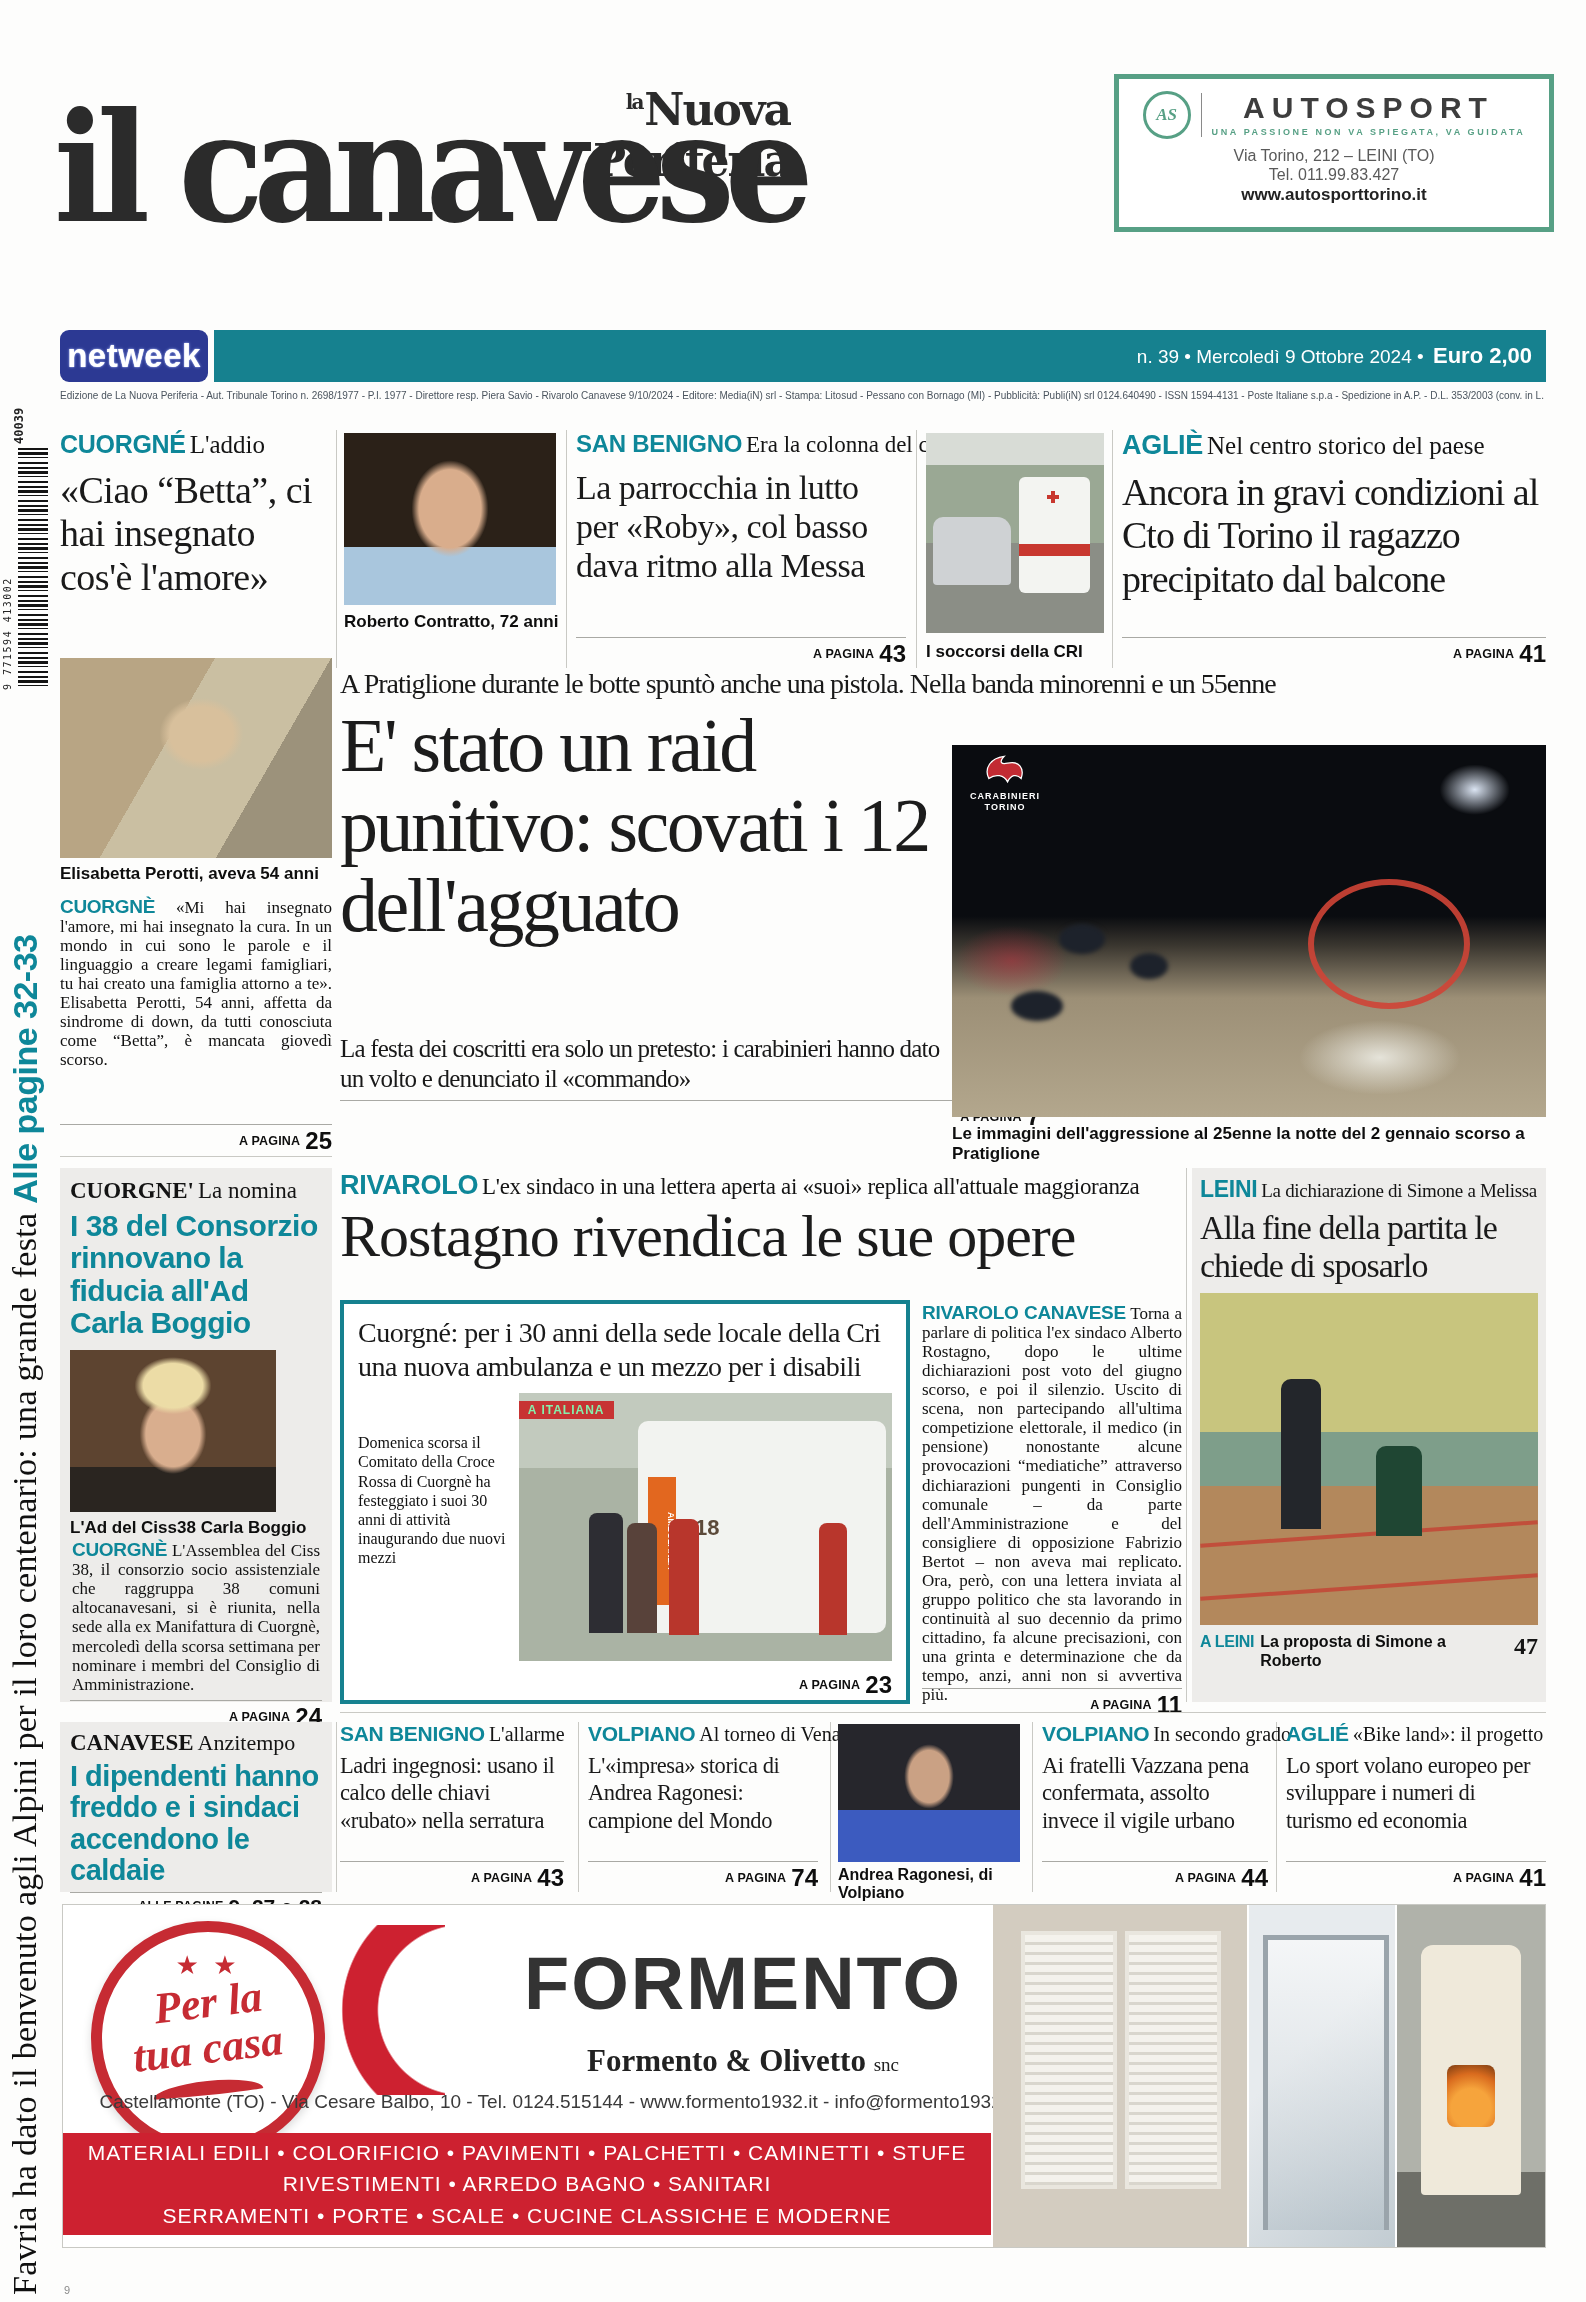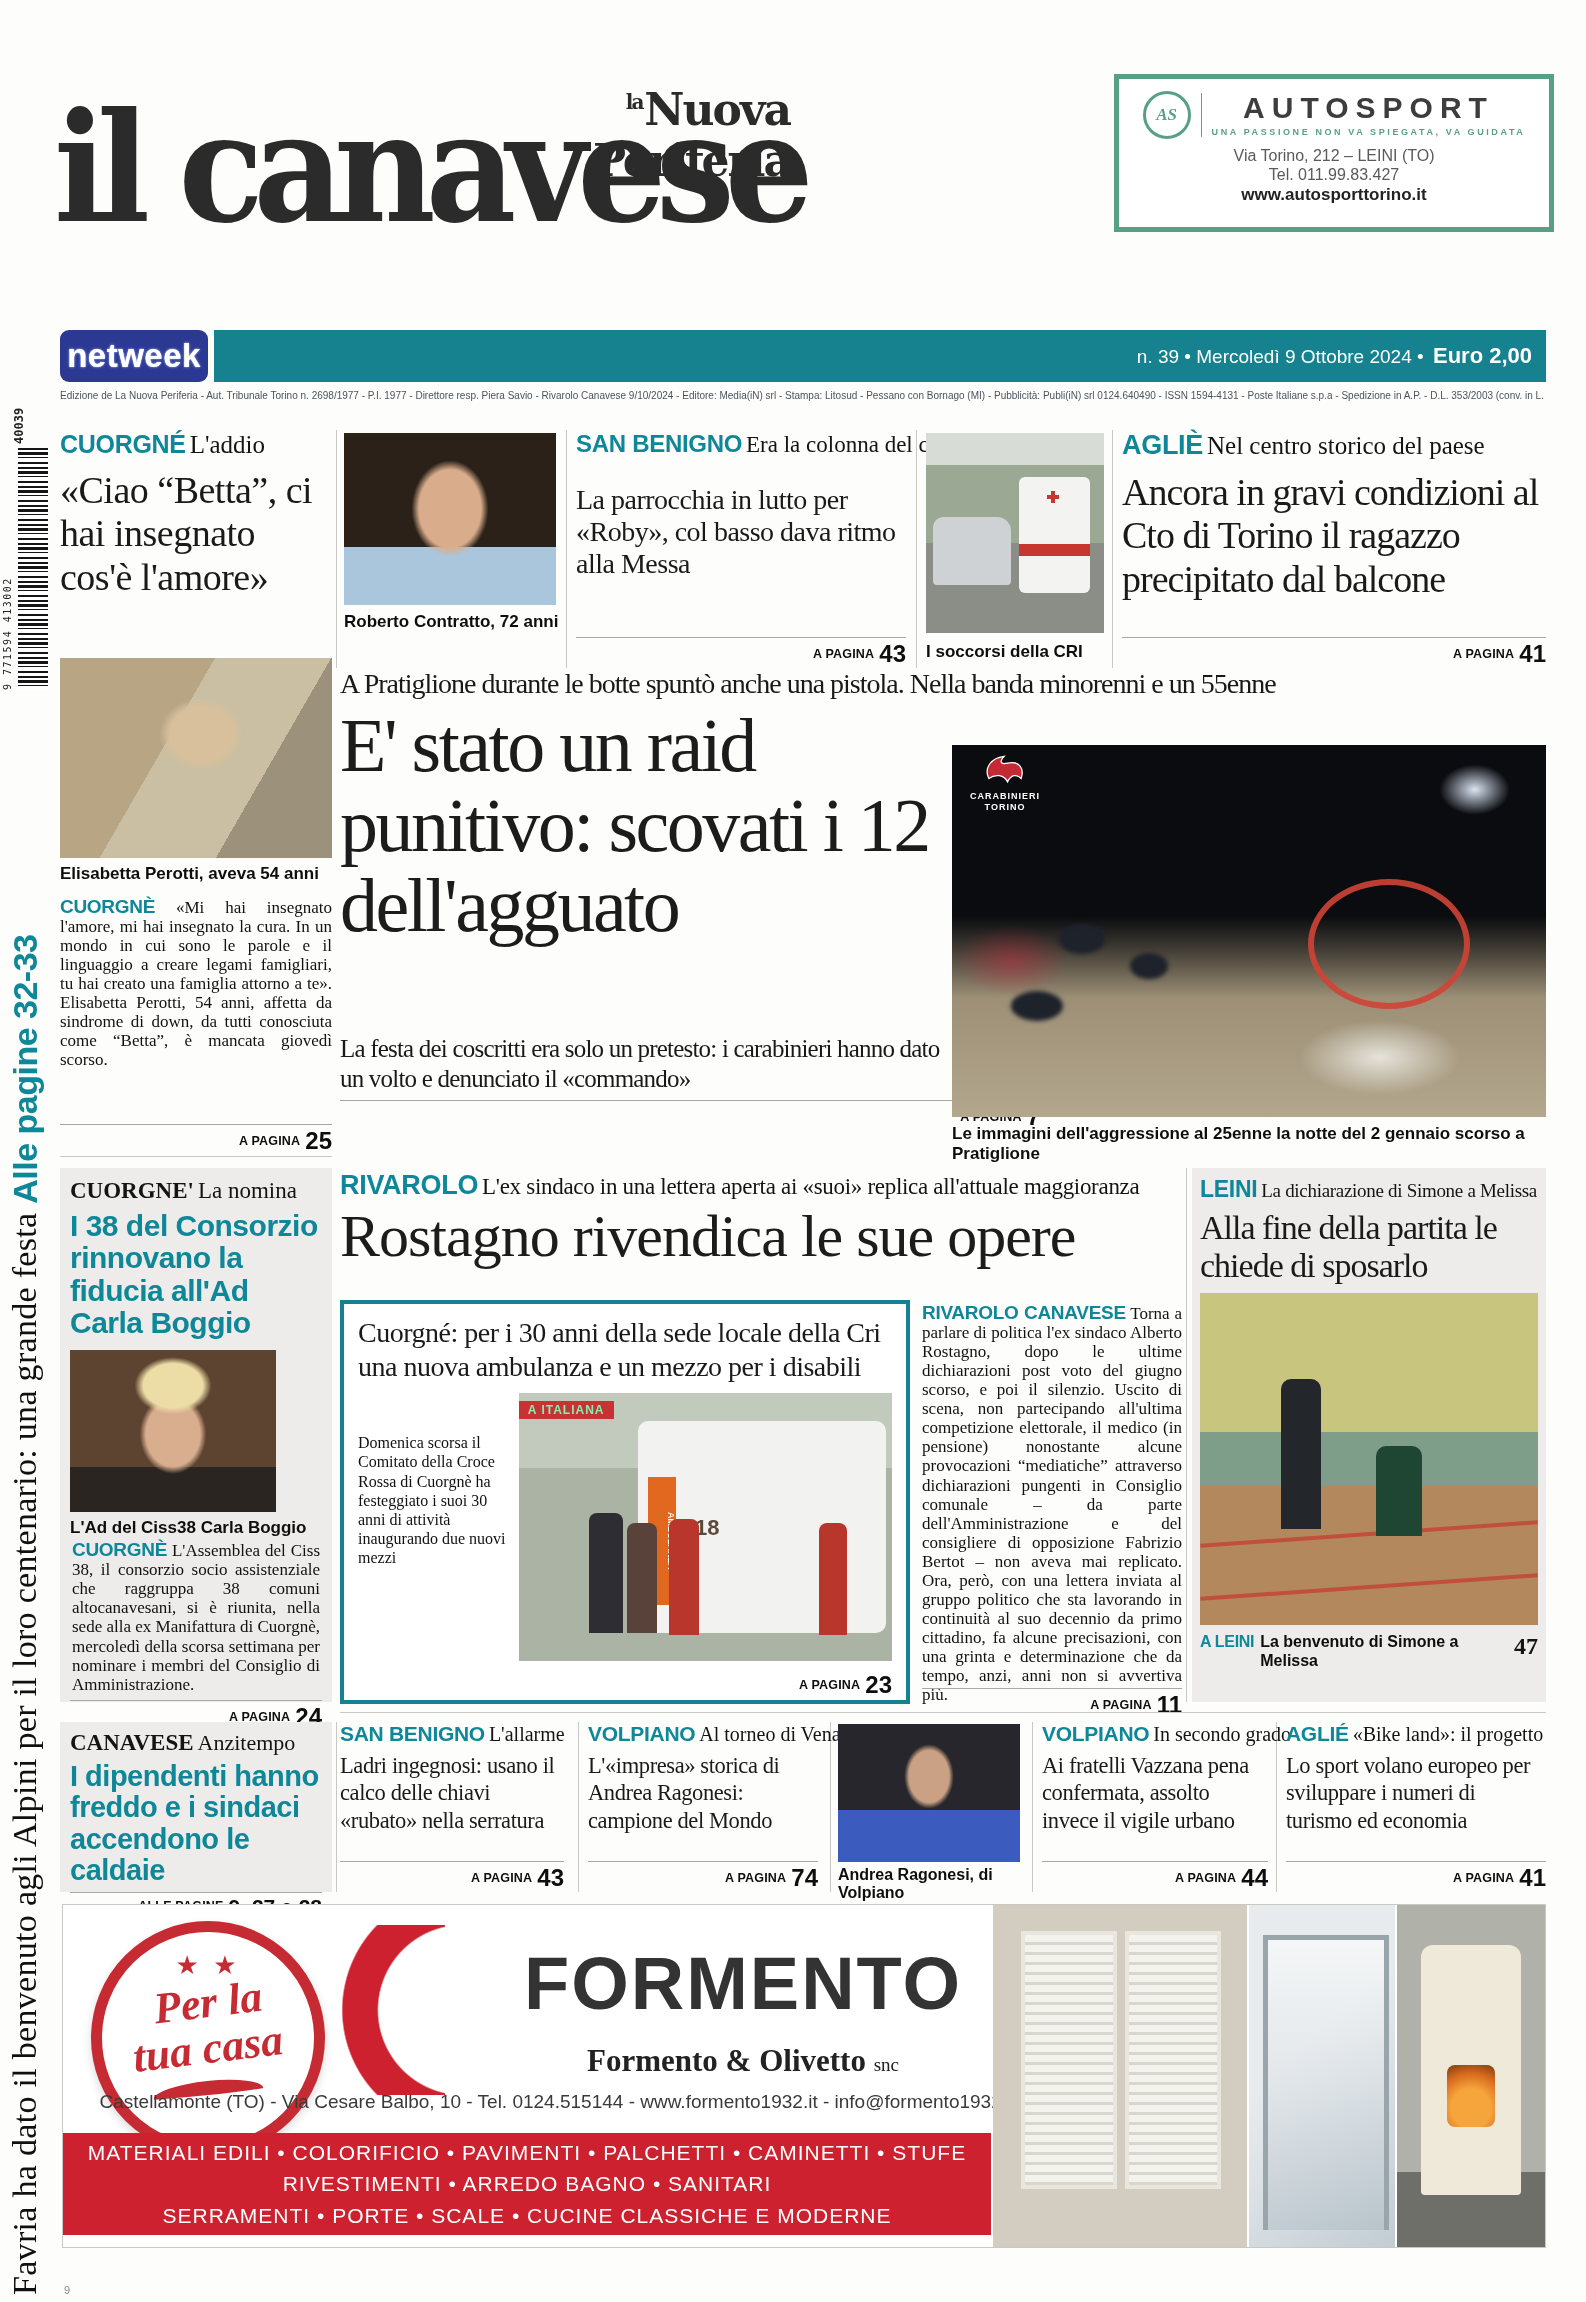--- a/index.html
+++ b/index.html
@@ -75,21 +75,21 @@
   #s-cuorgne{left:60px;top:430px;width:272px}
   #s-cuorgne .kick{font-size:25px}#s-cuorgne .note{font-size:25px}
   #s-cuorgne .hser{font-size:38px;line-height:1.14;margin-top:10px}
   #ph-contratto{left:344px;top:433px;width:212px;height:172px;
      background:radial-gradient(62px 78px at 50% 44%,#d9ad8c 0 50%,rgba(0,0,0,0) 62%),
        linear-gradient(to bottom,rgba(0,0,0,0) 0 66%,#a9c6dd 66% 100%),
        linear-gradient(to bottom,#2b2118 0 100%)}
   #cap-contratto{left:344px;top:612px;width:220px}
   #s-sanbenigno{left:576px;top:430px;width:330px;height:238px}
   #s-sanbenigno .kick{font-size:24px}#s-sanbenigno .note{font-size:23px}
-  #s-sanbenigno .hser{font-size:28px;line-height:1.15;margin-top:26px}
+  #s-sanbenigno .hser{font-size:34px;line-height:1.15;margin-top:10px}
   #ph-cri{left:926px;top:433px;width:178px;height:200px;
      background:linear-gradient(to bottom,#d8dcd6 0 16%,#9aa894 16% 55%,#8b8e86 55% 100%)}
   .van2{position:absolute;left:52%;top:22%;width:40%;height:58%;background:#f3f4f1;border-radius:6px}
   .van2 .stripe{position:absolute;left:0;top:58%;width:100%;height:10%;background:#c8372f}
   .van2 .cross{position:absolute;left:40%;top:12%;width:12px;height:12px;
      background:linear-gradient(#c8372f,#c8372f) 50% 50%/4px 12px no-repeat,
                 linear-gradient(#c8372f,#c8372f) 50% 50%/12px 4px no-repeat}
   .car2{position:absolute;left:4%;top:42%;width:44%;height:34%;background:#cfd2d4;border-radius:10px 14px 4px 4px}
   #cap-cri{left:926px;top:642px;width:190px}
   #s-aglie{left:1122px;top:430px;width:424px;height:238px}
@@ -392,21 +392,21 @@
     </div>
     <div class="hser">Alla fine della partita le chiede di sposarlo</div>
     <div id="ph-leini">
       <div class="line" style="top:72%"></div>
       <div class="line" style="top:88%"></div>
       <div class="fig" style="left:24%;top:26%;width:40px;height:150px;background:#23262b"></div>
       <div class="fig" style="left:52%;top:46%;width:46px;height:90px;background:#1f4633"></div>
     </div>
     <div id="cap-leini">
       <span class="kick">A LEINI</span>
-      <span class="cap">La benvenuto di Simone a Melissa</span>
+      <span class="cap">La proposta di Simone a Roberto</span>
       <span class="prn">47</span>
     </div>
   </div>
 
   <i class="hl" style="left:340px;top:1712px;width:1206px"></i>
   <i class="vl" style="left:336px;top:1722px;height:170px"></i>
   <i class="vl" style="left:578px;top:1722px;height:170px"></i>
   <i class="vl" style="left:830px;top:1722px;height:170px"></i>
   <i class="vl" style="left:1032px;top:1722px;height:170px"></i>
   <i class="vl" style="left:1276px;top:1722px;height:170px"></i>

